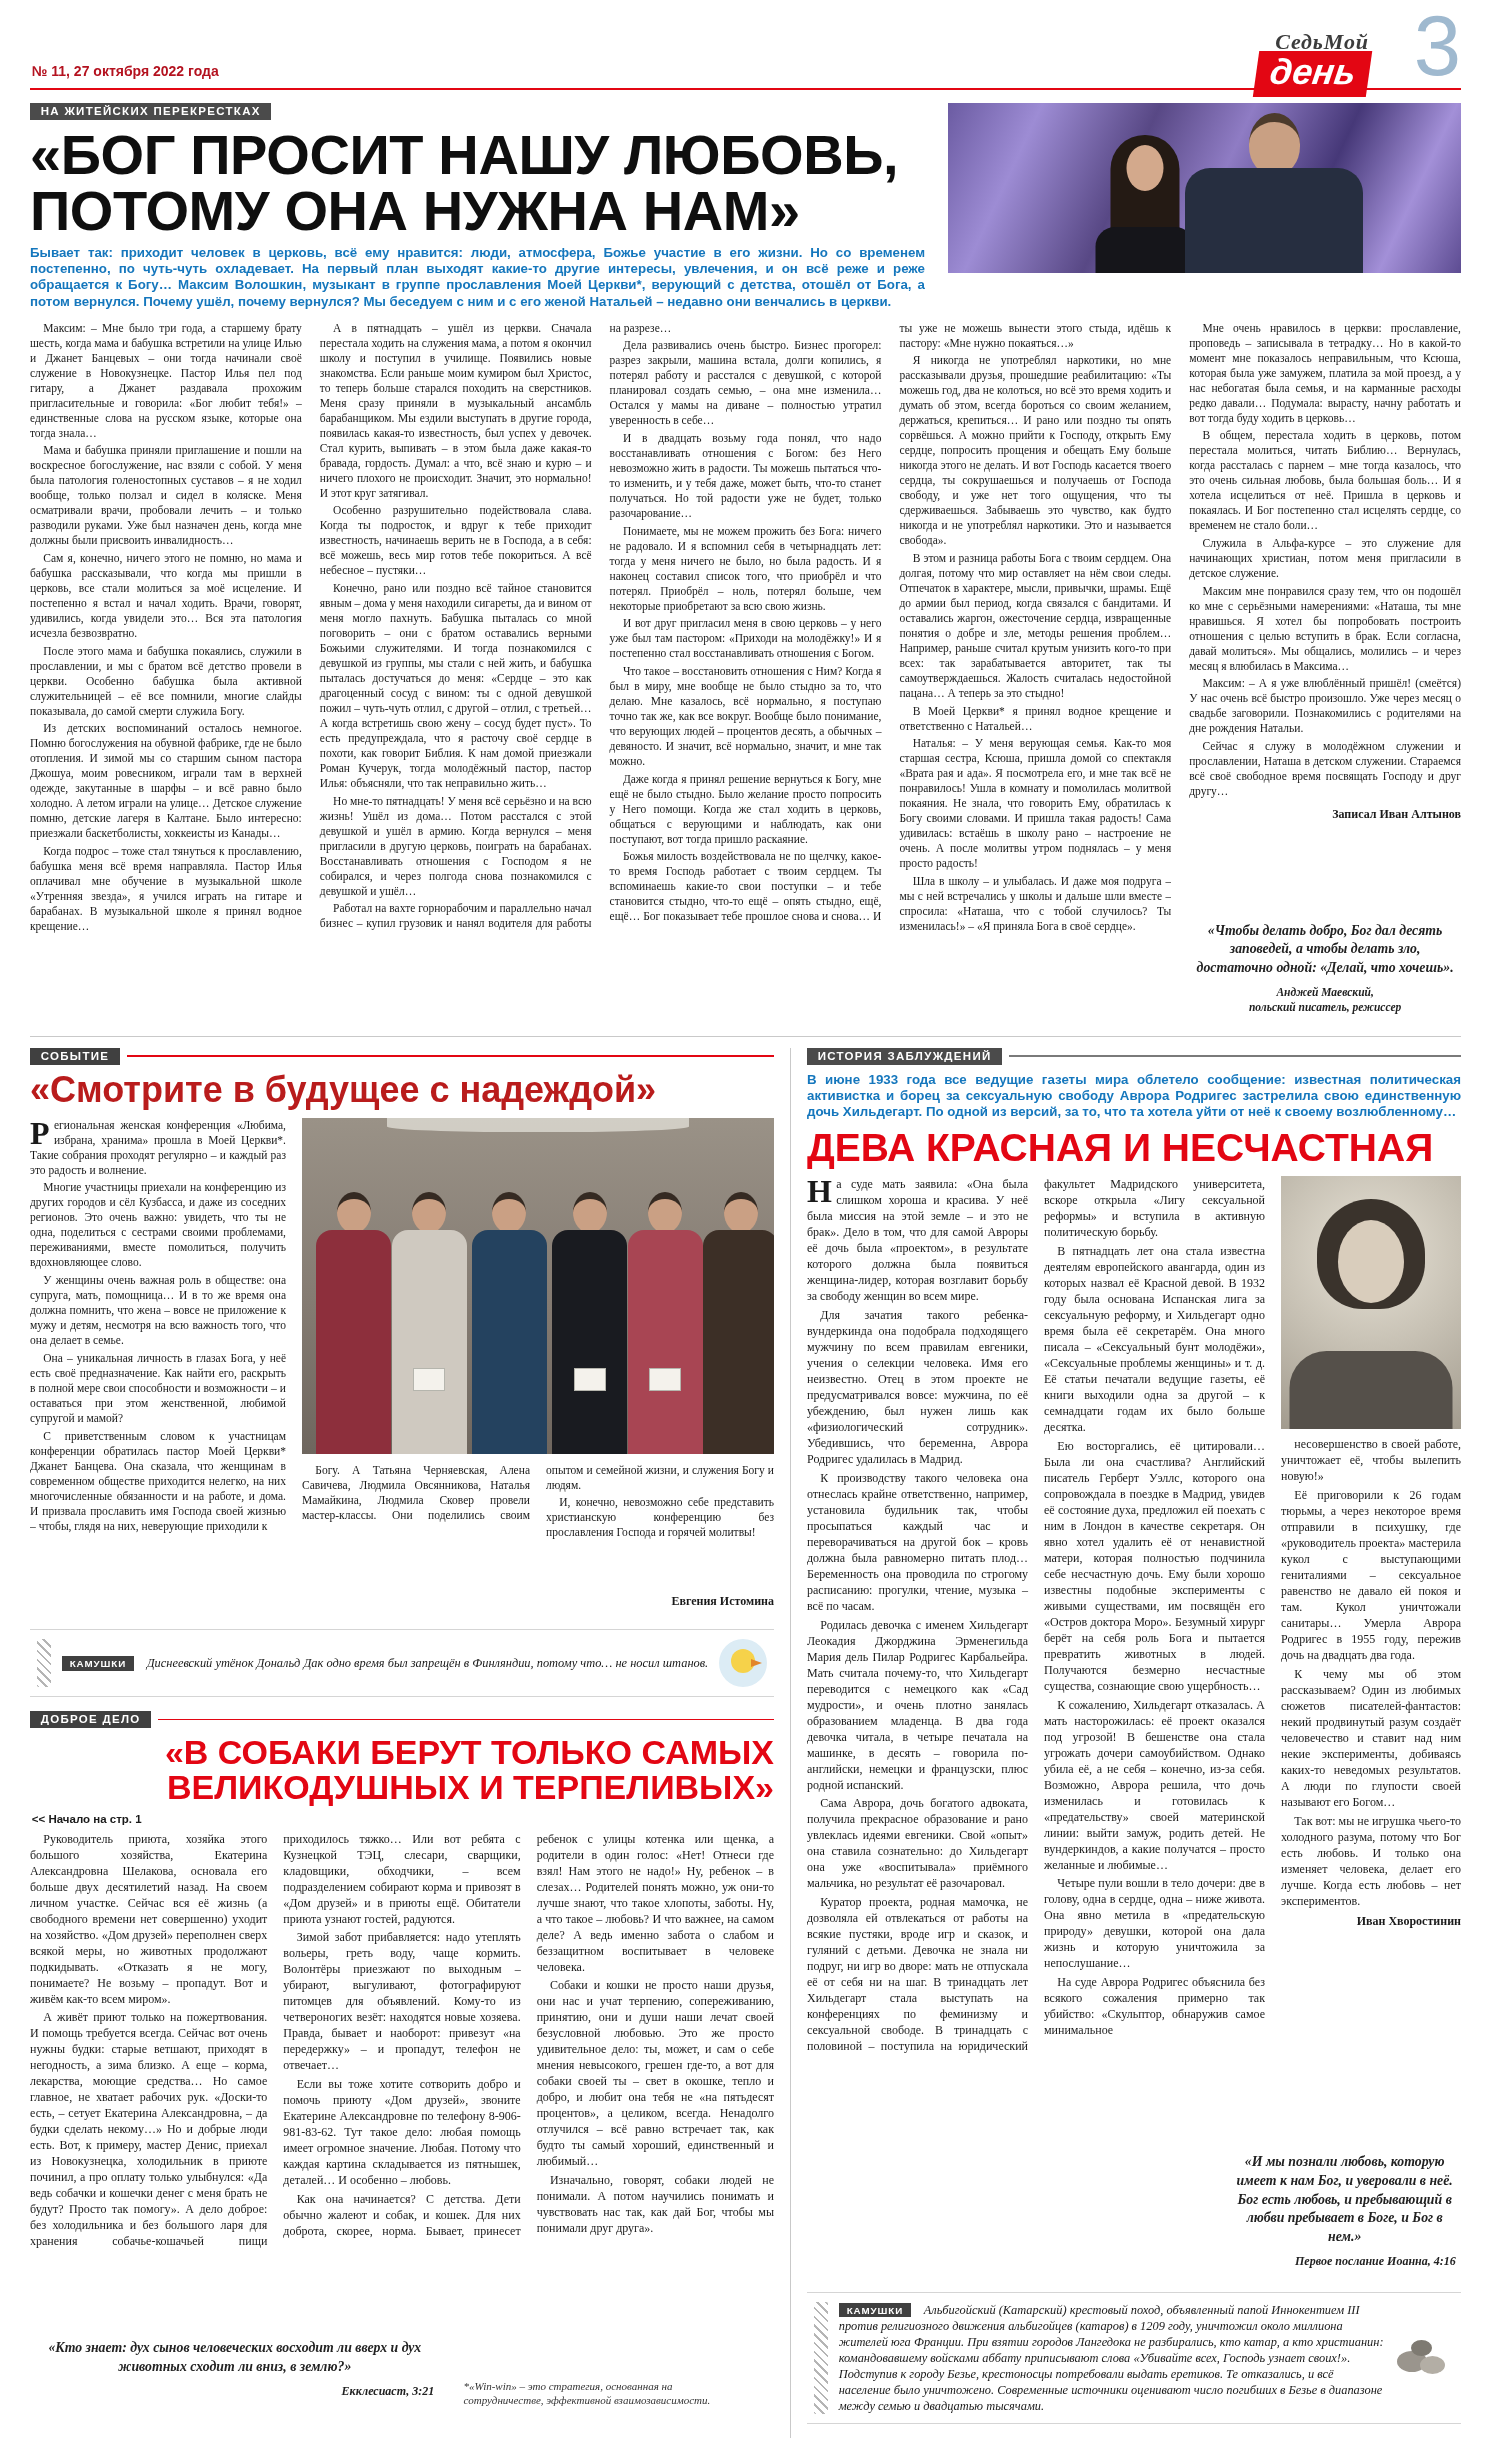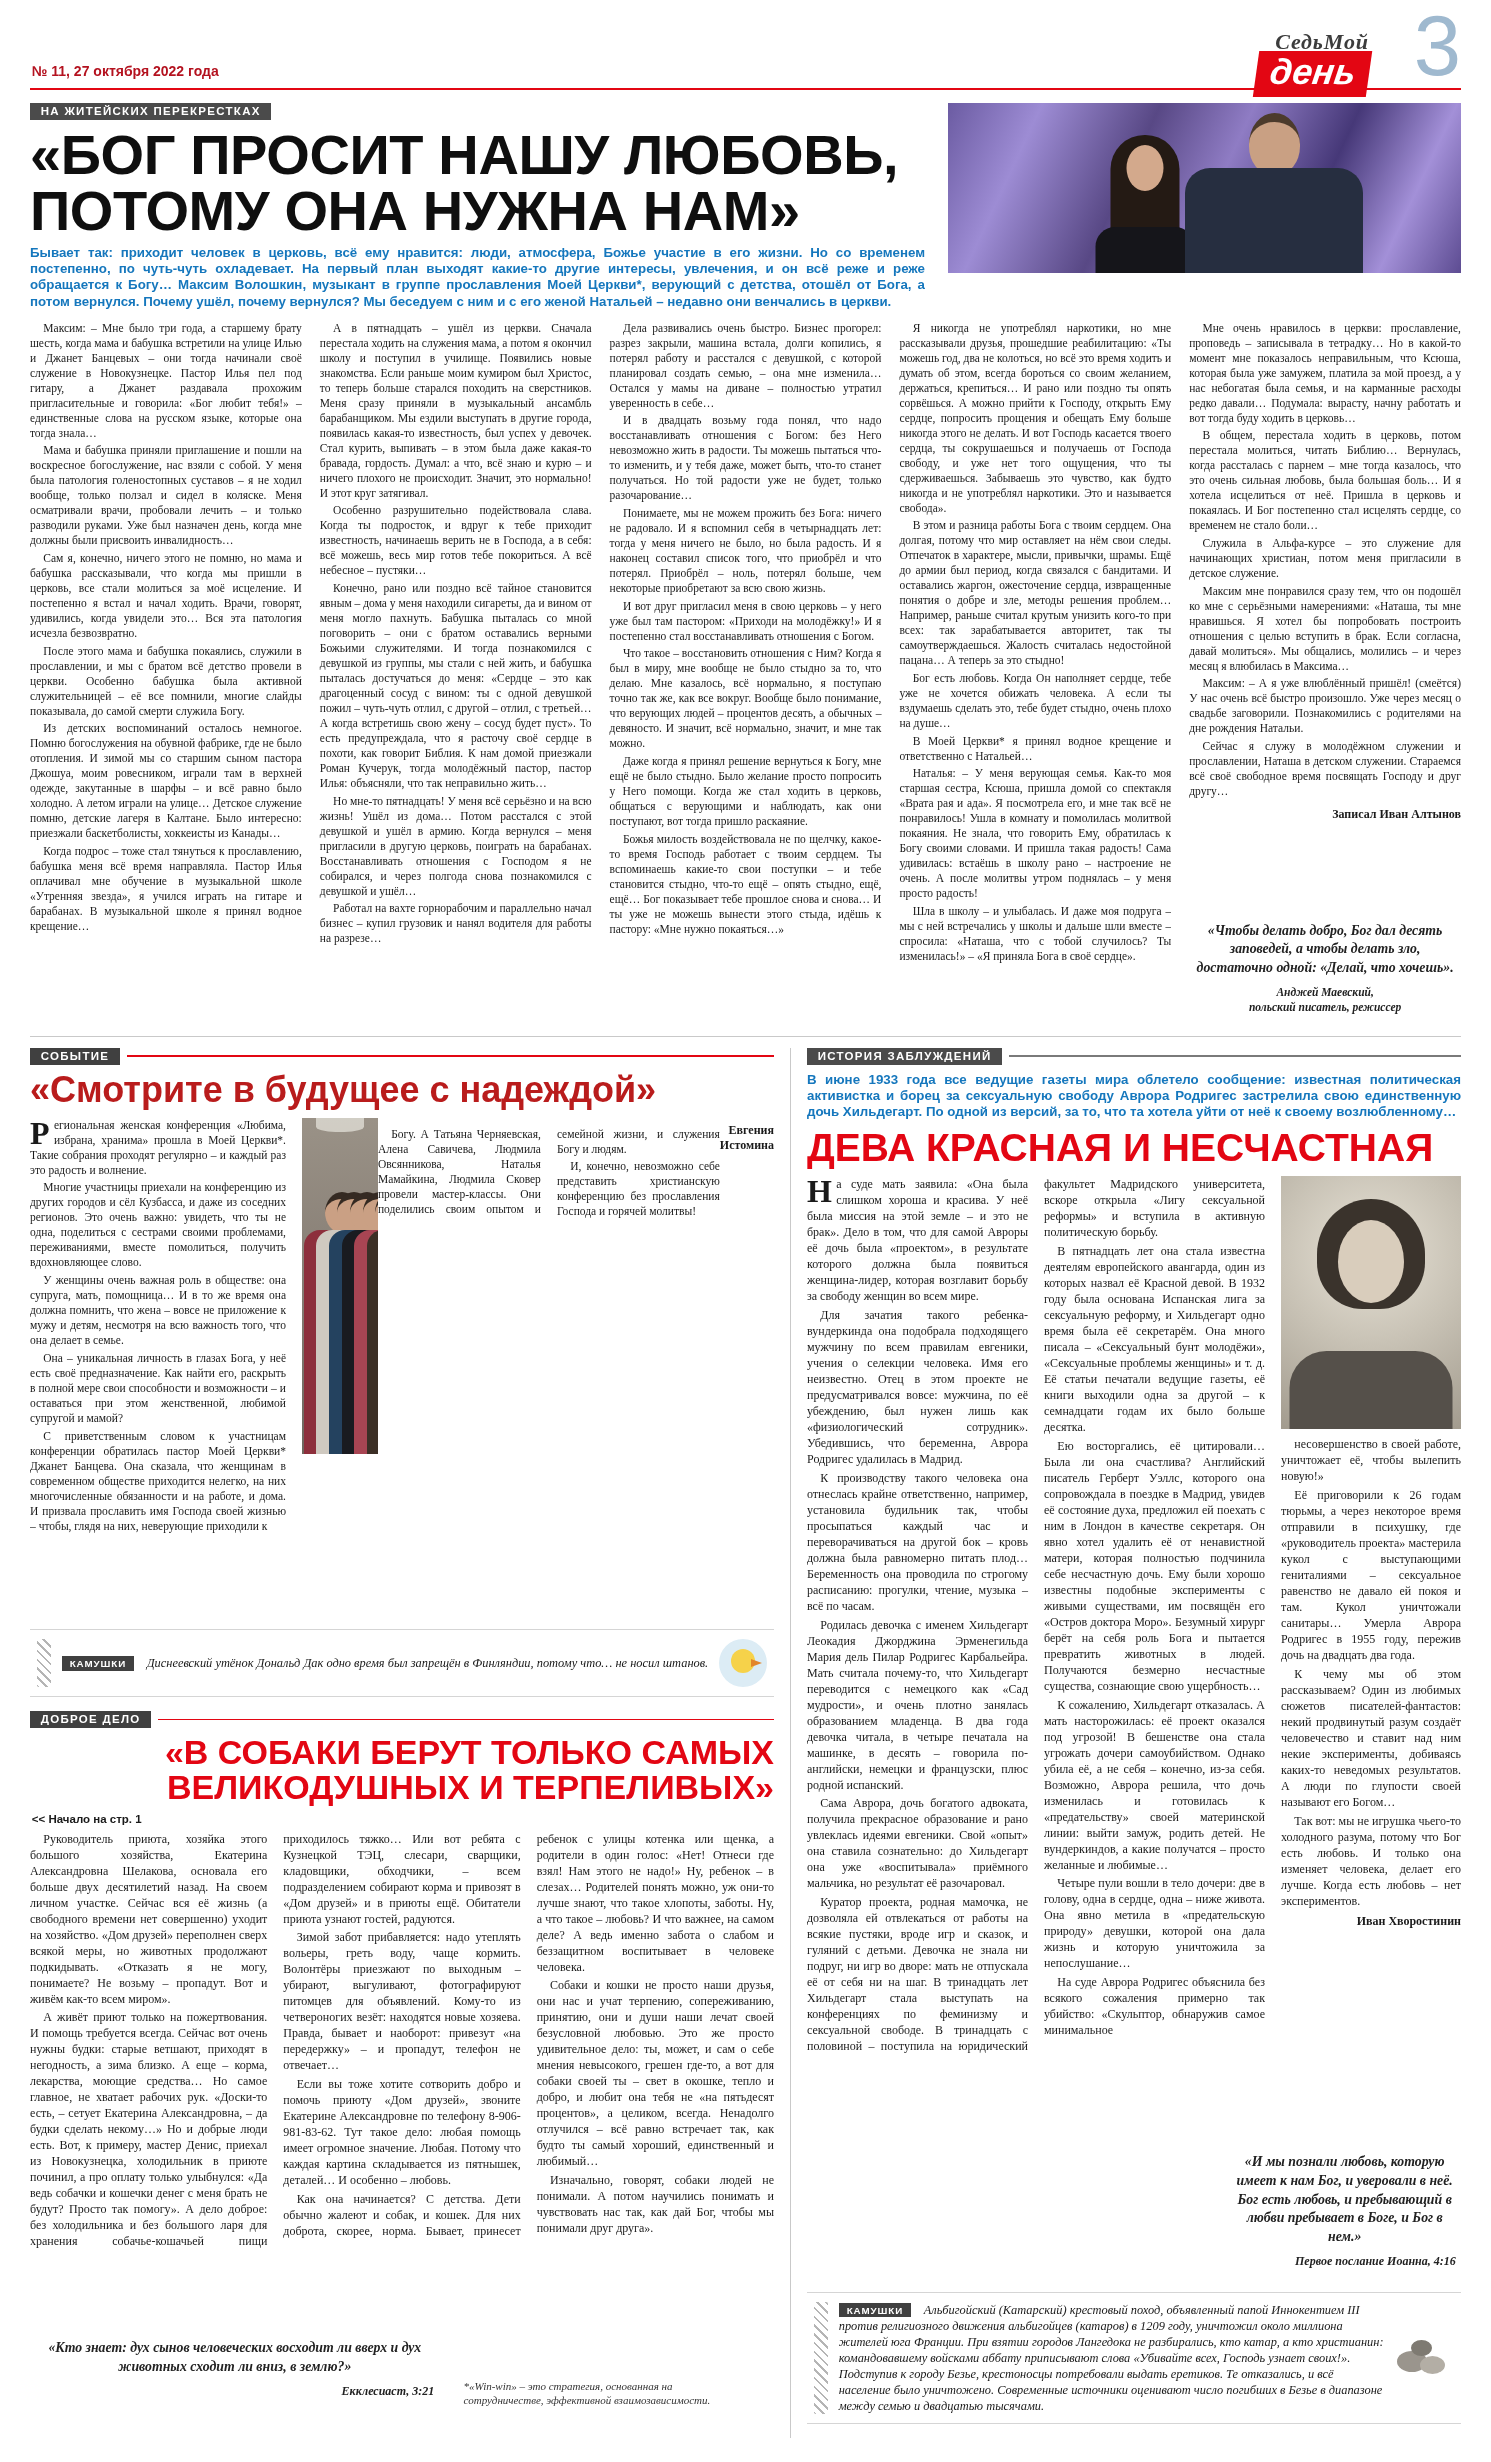--- a/index.html
+++ b/index.html
@@ -72,21 +72,21 @@
   .bot-right{flex:1;padding-left:16px;}
 
   h2{margin:1.8px 0 9px 0;font-family:"Liberation Sans",sans-serif;font-weight:bold;
      font-size:36px;line-height:1.02;color:#b91c1c;}
   h2.red{color:#e30613;font-size:34px;text-align:right;}
   h2.red span{display:block;}
   h2.red-big{color:#e30613;font-size:39px;margin:3.6px 0 9px;}
 
   .ev-content{display:flex;gap:16px;height:497px;overflow:hidden;}
   .ev-left{width:256px;overflow:hidden;}
-  .ev-right{flex:1;display:flex;flex-direction:row;font-family:Liberation Serif, serif;}
+  .ev-right{flex:1;display:flex;flex-direction:column;font-family:Liberation Serif, serif;}
   .photo-conference{position:relative;width:100%;height:336px;overflow:hidden;
       background:linear-gradient(180deg,#9a9287 0%,#847b72 55%,#6e665e 100%);}
   .pc-light{position:absolute;top:0;left:18%;width:64%;height:14px;background:rgba(255,255,248,.55);
             border-radius:0 0 40% 40%;}
   .person{position:absolute;bottom:0;width:75px;height:78%;}
   .person .head{width:34px;height:34px;border-radius:50%;background:#caa084;margin:0 auto;border-top:7px solid #352a22;}
   .person .body{margin-top:-2.7px;height:calc(100% - 36px);border-radius:16px 16px 0 0;}
   .person:nth-child(2){left:3%;}  .person:nth-child(2) .body{background:#8d2f3c;}
   .person:nth-child(3){left:19%;} .person:nth-child(3) .body{background:#cfc9c0;}
   .person:nth-child(4){left:36%;} .person:nth-child(4) .body{background:#24425f;}
@@ -192,21 +192,20 @@
           <p class="para">Работал на вахте горнорабочим и параллельно начал бизнес – купил грузовик и нанял водителя для работы на разрезе…</p>
           <p class="para">Дела развивались очень быстро. Бизнес прогорел: разрез закрыли, машина встала, долги копились, я потерял работу и расстался с девушкой, с которой планировал создать семью, – она мне изменила… Остался у мамы на диване – полностью утратил уверенность в себе…</p>
           <p class="para">И в двадцать возьму года понял, что надо восстанавливать отношения с Богом: без Него невозможно жить в радости. Ты можешь пытаться что-то изменить, и у тебя даже, может быть, что-то станет получаться. Но той радости уже не будет, только разочарование…</p>
           <p class="para">Понимаете, мы не можем прожить без Бога: ничего не радовало. И я вспомнил себя в четырнадцать лет: тогда у меня ничего не было, но была радость. И я наконец составил список того, что приобрёл и что потерял. Приобрёл – ноль, потерял больше, чем некоторые приобретают за всю свою жизнь.</p>
           <p class="para">И вот друг пригласил меня в свою церковь – у него уже был там пастором: «Приходи на молодёжку!» И я постепенно стал восстанавливать отношения с Богом.</p>
           <p class="para">Что такое – восстановить отношения с Ним? Когда я был в миру, мне вообще не было стыдно за то, что делаю. Мне казалось, всё нормально, я поступаю точно так же, как все вокруг. Вообще было понимание, что верующих людей – процентов десять, а обычных – девяносто. И значит, всё нормально, значит, и мне так можно.</p>
           <p class="para">Даже когда я принял решение вернуться к Богу, мне ещё не было стыдно. Было желание просто попросить у Него помощи. Когда же стал ходить в церковь, общаться с верующими и наблюдать, как они поступают, вот тогда пришло раскаяние.</p>
           <p class="para">Божья милость воздействовала не по щелчку, какое-то время Господь работает с твоим сердцем. Ты вспоминаешь какие-то свои поступки – и тебе становится стыдно, что-то ещё – опять стыдно, ещё, ещё… Бог показывает тебе прошлое снова и снова… И ты уже не можешь вынести этого стыда, идёшь к пастору: «Мне нужно покаяться…»</p>
           <p class="para">Я никогда не употреблял наркотики, но мне рассказывали друзья, прошедшие реабилитацию: «Ты можешь год, два не колоться, но всё это время ходить и думать об этом, всегда бороться со своим желанием, держаться, крепиться… И рано или поздно ты опять сорвёшься. А можно прийти к Господу, открыть Ему сердце, попросить прощения и обещать Ему больше никогда этого не делать. И вот Господь касается твоего сердца, ты сокрушаешься и получаешь от Господа свободу, и уже нет того ощущения, что ты сдерживаешься. Забываешь это чувство, как будто никогда и не употреблял наркотики. Это и называется свобода».</p>
           <p class="para">В этом и разница работы Бога с твоим сердцем. Она долгая, потому что мир оставляет на нём свои следы. Отпечаток в характере, мысли, привычки, шрамы. Ещё до армии был период, когда связался с бандитами. И оставались жаргон, ожесточение сердца, извращенные понятия о добре и зле, методы решения проблем… Например, раньше считал крутым унизить кого-то при всех: так зарабатывается авторитет, так ты самоутверждаешься. Жалость считалась недостойной пацана… А теперь за это стыдно!</p>
-          <p class="para">Бог есть любовь. Когда Он наполняет сердце, тебе уже не хочется обижать человека. А если ты вздумаешь сделать это, тебе будет стыдно, очень плохо на душе…</p>
           <p class="para">В Моей Церкви* я принял водное крещение и ответственно с Натальей…</p>
           <p class="para">Наталья: – У меня верующая семья. Как-то моя старшая сестра, Ксюша, пришла домой со спектакля «Врата рая и ада». Я посмотрела его, и мне так всё не понравилось! Ушла в комнату и помолилась молитвой покаяния. Не знала, что говорить Ему, обратилась к Богу своими словами. И пришла такая радость! Сама удивилась: встаёшь в школу рано – настроение не очень. А после молитвы утром поднялась – у меня просто радость!</p>
           <p class="para">Шла в школу – и улыбалась. И даже моя подруга – мы с ней встречались у школы и дальше шли вместе – спросила: «Наташа, что с тобой случилось? Ты изменилась!» – «Я приняла Бога в своё сердце».</p>
         </div>
       <div class="a1-col5 bodytext">
         <div>
             <p class="para">Мне очень нравилось в церкви: прославление, проповедь – записывала в тетрадку… Но в какой-то момент мне показалось неправильным, что Ксюша, которая была уже замужем, платила за мой проезд, а у нас небогатая была семья, и на карманные расходы редко давали… Подумала: вырасту, начну работать и вот тогда буду ходить в церковь…</p>
             <p class="para">В общем, перестала ходить в церковь, потом перестала молиться, читать Библию… Вернулась, когда рассталась с парнем – мне тогда казалось, что это очень сильная любовь, была большая боль… И я хотела исцелиться от неё. Пришла в церковь и покаялась. И Бог постепенно стал исцелять сердце, со временем не стало боли…</p>
             <p class="para">Служила в Альфа-курсе – это служение для начинающих христиан, потом меня пригласили в детское служение.</p>
             <p class="para">Максим мне понравился сразу тем, что он подошёл ко мне с серьёзными намерениями: «Наташа, ты мне нравишься. Я хотел бы попробовать построить отношения с целью вступить в брак. Если согласна, давай молиться». Мы общались, молились – и через месяц я влюбилась в Максима…</p>

